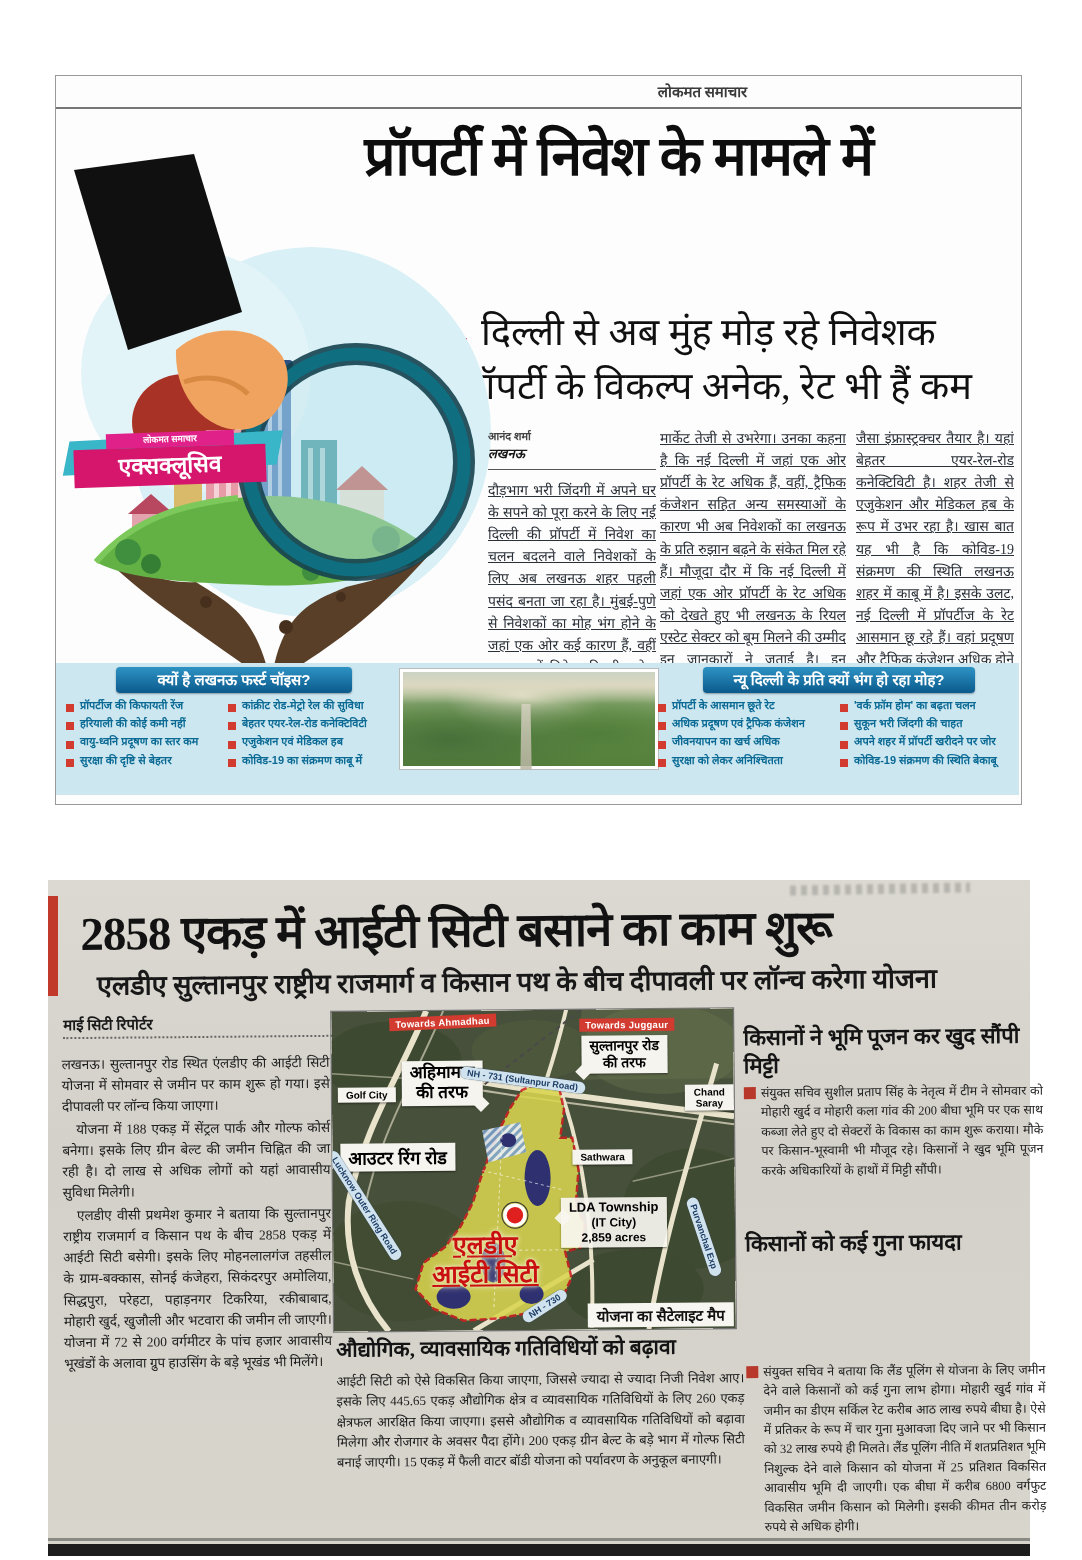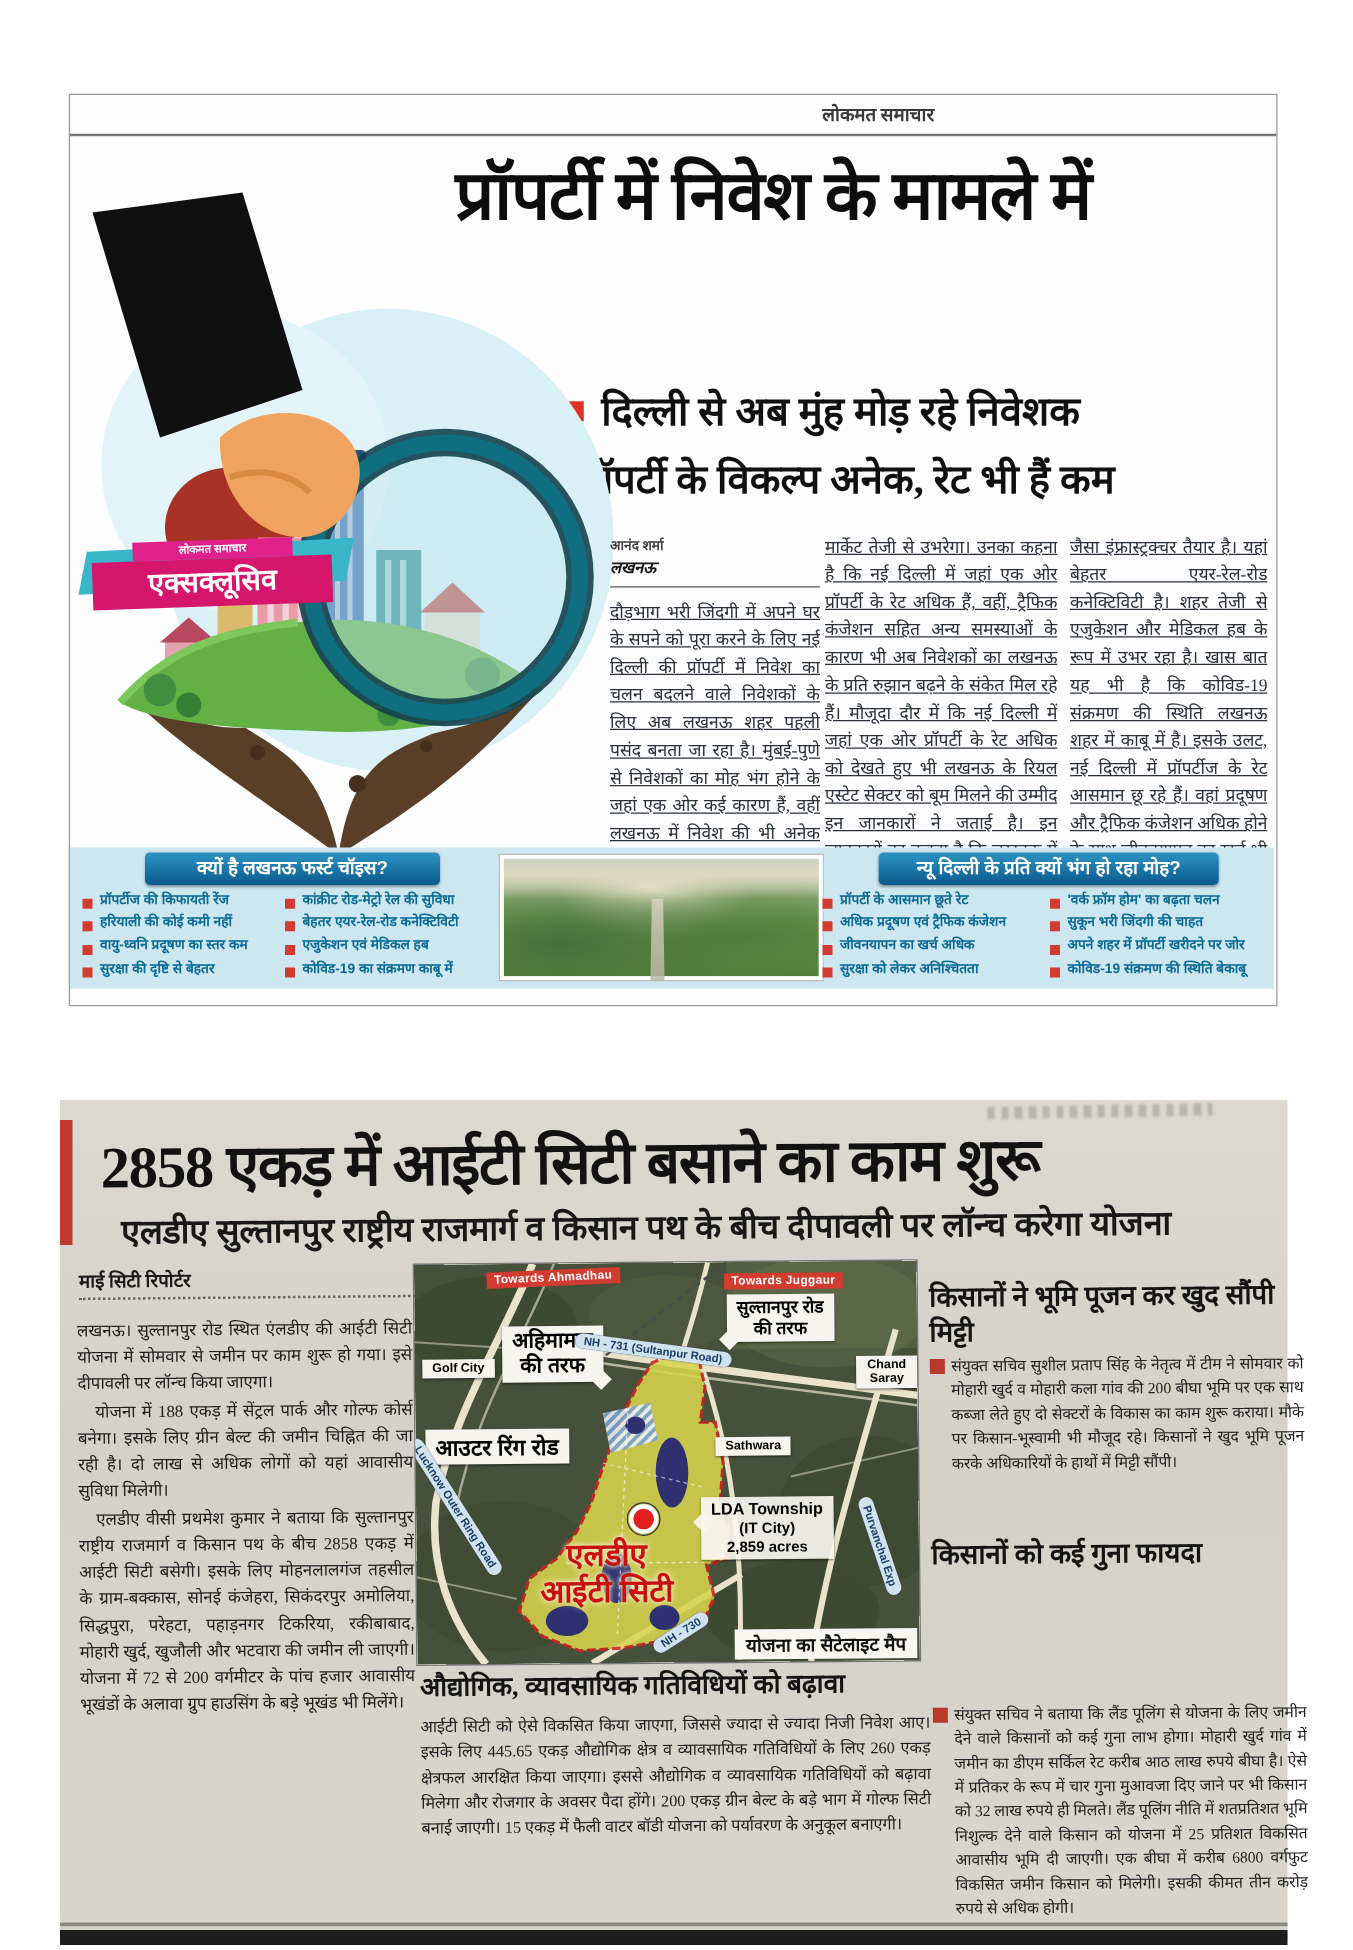--- a/index.html
+++ b/index.html
@@ -4,21 +4,21 @@
 <style>
   html,body{margin:0;padding:0;background:#ffffff;}
   #page{position:relative;width:1082px;height:1560px;background:#ffffff;overflow:hidden;
         font-family:"Liberation Serif","DejaVu Serif",serif;}
   .abs{position:absolute;}
   
   #clipTop{left:55px;top:75px;width:965px;height:728px;background:#fdfdfd;border:1px solid #9a9a9a;}
   .masthead{font-size:15px;font-weight:700;color:#3a3a3a;filter:blur(.3px);}
   .mast-rule{left:0;top:31px;width:100%;border-top:2px solid #777;}
   .hl{font-weight:800;color:#0d0d0d;text-align:center;line-height:1.28;letter-spacing:-1px;}
-  .subbul{display:flex;align-items:flex-start;font-weight:700;color:#101010;font-size:32px;line-height:1.1;}
+  .subbul{display:flex;align-items:flex-end;font-weight:400;color:#101010;font-size:38px;line-height:1.1;}
   .redsq{width:16px;height:16px;background:#e03127;margin:9px 14px 0 0;flex:0 0 aupx;}
   .badge-strip{background:#e0218a;color:#fff;font-family:"Liberation Sans",sans-serif;
                font-size:9px;font-weight:700;text-align:center;line-height:15px;}
   .badge-main{background:#d6156c;color:#fff;font-weight:800;font-size:23px;text-align:center;line-height:38px;}
   .ribbon{background:#3ab6c9;}
   .byline1{font-size:11px;color:#444;font-weight:600;}
   .byline2{font-size:13px;color:#161616;font-weight:800;font-style:italic;}
   .colrule{border-top:1.5px solid #555;}
   .bodycol{font-size:14px;line-height:1.58;color:#2a3038;text-align:justify;overflow:hidden;
            filter:blur(.35px);text-decoration:underline;}
@@ -57,21 +57,21 @@
           opacity:.45;transform:rotate(-1deg);filter:blur(1px);}
   
   .mwrap{overflow:hidden;box-shadow:0 0 0 1px #777;}
   .mlbl{position:absolute;font-family:"Liberation Sans","DejaVu Sans",sans-serif;}
   .wbox{background:#f6f4ee;color:#000;font-weight:800;text-align:center;padding:2px 8px;
         box-shadow:0 1px 2px rgba(0,0,0,.5);}
   .rbox{background:#d23b2f;color:#fff;font-weight:700;font-size:9.5px;padding:1px 6px;letter-spacing:.3px;}
   .ribbonlbl{background:#cfe2ee;color:#1d3d66;font-weight:700;font-size:9px;padding:1px 7px;
              border-radius:7px;white-space:nowrap;box-shadow:0 0 1px #345;}
   .sitelbl{color:#c90f0f;font-weight:800;font-size:25px;line-height:1.15;text-align:center;
-           text-shadow:0 0 3px #f2eec8,0 0 6px #f2eec8;}
+           text-shadow:0 0 3px #f2eec8,0 0 6px #f2eec8;text-decoration:underline;}
   .caption{background:#f8f6f0;color:#111;font-weight:800;font-size:15px;padding:2px 9px;}
   .ptr{position:absolute;width:12px;height:12px;background:#f6f4ee;transform:rotate(45deg);}
   .botbar{background:#1d1d1d;}
 </style>
 </head>
 <body>
 
 <div id="page">
 
   <div id="clipTop" class="abs">
@@ -147,21 +147,21 @@
     </div>
 
     <div class="abs byline1" style="left:432px;top:352px;">आनंद शर्मा</div>
     <div class="abs byline2" style="left:432px;top:368px;">लखनऊ</div>
     <div class="abs colrule" style="left:432px;top:393px;width:168px;"></div>
 
     <div class="abs bodycol" style="left:432px;top:404px;width:168px;height:208px;">दौड़भाग भरी जिंदगी में अपने घर के सपने को पूरा करने के लिए नई दिल्ली की प्रॉपर्टी में निवेश का चलन बदलने वाले निवेशकों के लिए अब लखनऊ शहर पहली पसंद बनता जा रहा है। मुंबई-पुणे से निवेशकों का मोह भंग होने के जहां एक ओर कई कारण हैं, वहीं लखनऊ में निवेश की भी अनेक वजह बताई जा रही हैं। रियल एस्टेट सेक्टर के जानकार भी यही मान रहे हैं कि आगामी दिनों में लखनऊ का प्रॉपर्टी</div>
     <div class="abs bodycol" style="left:604px;top:352px;width:186px;height:260px;">मार्केट तेजी से उभरेगा। उनका कहना है कि नई दिल्ली में जहां एक ओर प्रॉपर्टी के रेट अधिक हैं, वहीं, ट्रैफिक कंजेशन सहित अन्य समस्याओं के कारण भी अब निवेशकों का लखनऊ के प्रति रुझान बढ़ने के संकेत मिल रहे हैं। मौजूदा दौर में कि नई दिल्ली में जहां एक ओर प्रॉपर्टी के रेट अधिक को देखते हुए भी लखनऊ के रियल एस्टेट सेक्टर को बूम मिलने की उम्मीद इन जानकारों ने जताई है। इन जानकारों का कहना है कि लखनऊ में क्वालिटी कंस्ट्रक्शन वाली प्रॉपर्टी की अनेक किफायती रेंज उपलब्ध है। यहां हरियाली की कमी नहीं है। इससे प्रदूषण स्तर कम है। सुरक्षा के लिहाज से बेहतर सुविधा लखनऊ में मेट्रो रेल, कांक्रीट रोड</div>
     <div class="abs bodycol" style="left:800px;top:352px;width:158px;height:260px;">जैसा इंफ्रास्ट्रक्चर तैयार है। यहां बेहतर एयर-रेल-रोड कनेक्टिविटी है। शहर तेजी से एजुकेशन और मेडिकल हब के रूप में उभर रहा है। खास बात यह भी है कि कोविड-19 संक्रमण की स्थिति लखनऊ शहर में काबू में है। इसके उलट, नई दिल्ली में प्रॉपर्टीज के रेट आसमान छू रहे हैं। वहां प्रदूषण और ट्रैफिक कंजेशन अधिक होने के साथ जीवनयापन का खर्च भी अधिक है। यहां सुरक्षा को लेकर अनिश्चितता बनी रहती है। कोविड-19 संक्रमण की स्थिति भी काबू में नहीं आ रही है। इससे वर्क फ्रॉम होम का चलन बढ़ने से भी नई दिल्ली के बजाए लोग अब लखनऊ में प्रॉपर्टी लेकर रहना पसंद करेंगे।</div>
 
-    <div class="abs strip" style="left:0;top:602px;width:963px;height:113px;">
+    <div class="abs strip" style="left:0;top:587px;width:963px;height:132px;">
 
       <div class="abs" style="left:8px;top:4px;width:332px;height:104px;">
         <div class="abs boxtitle" style="left:52px;top:0;width:236px;">क्यों है लखनऊ फर्स्ट चॉइस?</div>
         <div class="abs" style="left:2px;top:32px;width:158px;">
           <div class="boxitem">
               <span class="sq"></span>
               <span>प्रॉपर्टीज की किफायती रेंज</span>
             </div>
           <div class="boxitem">
               <span class="sq"></span>

